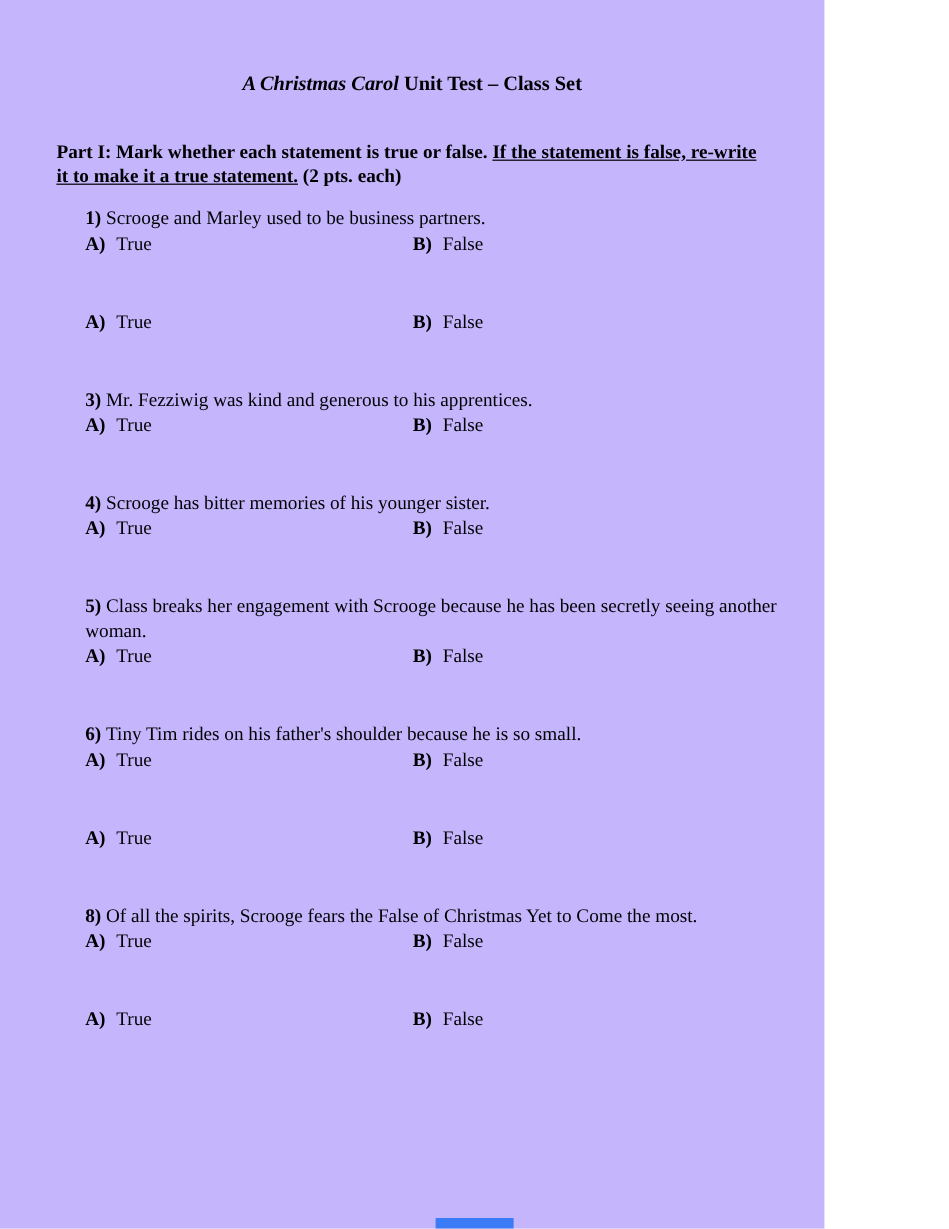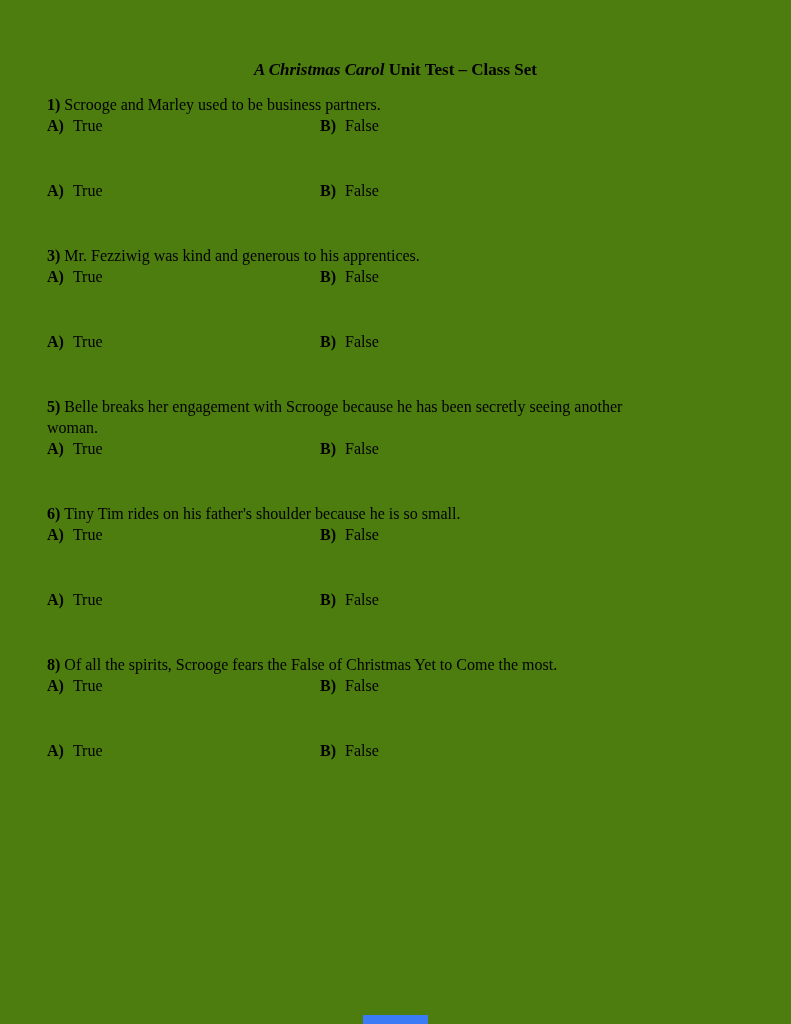--- a/index.html
+++ b/index.html
@@ -1,20 +1,20 @@
 <!DOCTYPE html>
 <html><head>
 <meta charset="utf-8">
 <style>
   html, body { margin: 0; padding: 0; background: #ffffff; }
   .page {
     position: relative;
-    width: 791px;
+    width: 687px;
     height: 1024px;
-    background: #4d7c0f;
+    background: #c4b5fd;
     font-family: "Liberation Serif", "DejaVu Serif", serif;
     color: #000000;
     box-sizing: border-box;
     padding: 0 47px;
     overflow: hidden;
   }
   .title {
     margin-top: 59px;
     text-align: center;
     font-size: 17px;
@@ -24,21 +24,21 @@
   }
   .title .italic { font-style: italic; }
   .instructions {
     margin-top: 38px;
     font-size: 16px;
     line-height: 20px;
     font-weight: bold;
   }
   .instructions .ul { text-decoration: underline; }
   .questions { margin-top: 14px; }
-  .question { margin-bottom: 44px; font-size: 16px; line-height: 21px; }
+  .question { margin-bottom: 44px; font-size: 16px; line-height: 21px; margin-left: 24px; }
   .q-line { white-space: nowrap; }
   .bold { font-weight: bold; }
   .q-num { font-weight: bold; margin-right: 4px; }
   .answers { position: relative; height: 21px; }
   .opt-text { margin-left: 9px; }
   .opt-b { position: absolute; left: 273px; top: 0; }
   .bottom-bar {
     position: absolute;
     left: 363px;
     top: 1015px;
@@ -47,20 +47,24 @@
     background: #3b7cf6;
   }
 </style>
 </head>
 <body>
 
 <div class="page">
 
   <div class="title"><span class="italic">A Christmas Carol</span><span> Unit Test – Class Set</span></div>
 
+  <div class="instructions">
+    <div class="q-line"><span>Part I: Mark whether each statement is true or false. </span><span class="ul">If the statement is false, re-write </span></div>
+    <div class="q-line"><span class="ul">it to make it a true statement.</span><span> (2 pts. each)</span></div>
+  </div>
 
   <div class="questions">
       <div class="question">
     <div class="q-line q-first"><span class="q-num">1)</span><span>Scrooge and Marley used to be business partners.</span></div>
     <div class="answers">
       <span class="opt"><span class="bold">A)</span><span class="opt-text">True</span></span>
       <span class="opt-b"><span class="bold">B)</span><span class="opt-text">False</span></span>
     </div>
   </div>
       <div class="question">
@@ -70,27 +74,28 @@
     </div>
   </div>
       <div class="question">
     <div class="q-line q-first"><span class="q-num">3)</span><span>Mr. Fezziwig was kind and generous to his apprentices.</span></div>
     <div class="answers">
       <span class="opt"><span class="bold">A)</span><span class="opt-text">True</span></span>
       <span class="opt-b"><span class="bold">B)</span><span class="opt-text">False</span></span>
     </div>
   </div>
       <div class="question">
+    <div class="q-line q-first"><span class="q-num">4)</span><span>Scrooge has bitter memories of his younger sister.</span></div>
     <div class="answers">
       <span class="opt"><span class="bold">A)</span><span class="opt-text">True</span></span>
       <span class="opt-b"><span class="bold">B)</span><span class="opt-text">False</span></span>
     </div>
   </div>
       <div class="question">
-    <div class="q-line q-first"><span class="q-num">5)</span><span>Belle breaks her engagement with Scrooge because he has been secretly seeing another</span></div>
+    <div class="q-line q-first"><span class="q-num">5)</span><span>Class breaks her engagement with Scrooge because he has been secretly seeing another</span></div>
         <div class="q-line">woman.</div>
     <div class="answers">
       <span class="opt"><span class="bold">A)</span><span class="opt-text">True</span></span>
       <span class="opt-b"><span class="bold">B)</span><span class="opt-text">False</span></span>
     </div>
   </div>
       <div class="question">
     <div class="q-line q-first"><span class="q-num">6)</span><span>Tiny Tim rides on his father's shoulder because he is so small.</span></div>
     <div class="answers">
       <span class="opt"><span class="bold">A)</span><span class="opt-text">True</span></span>

